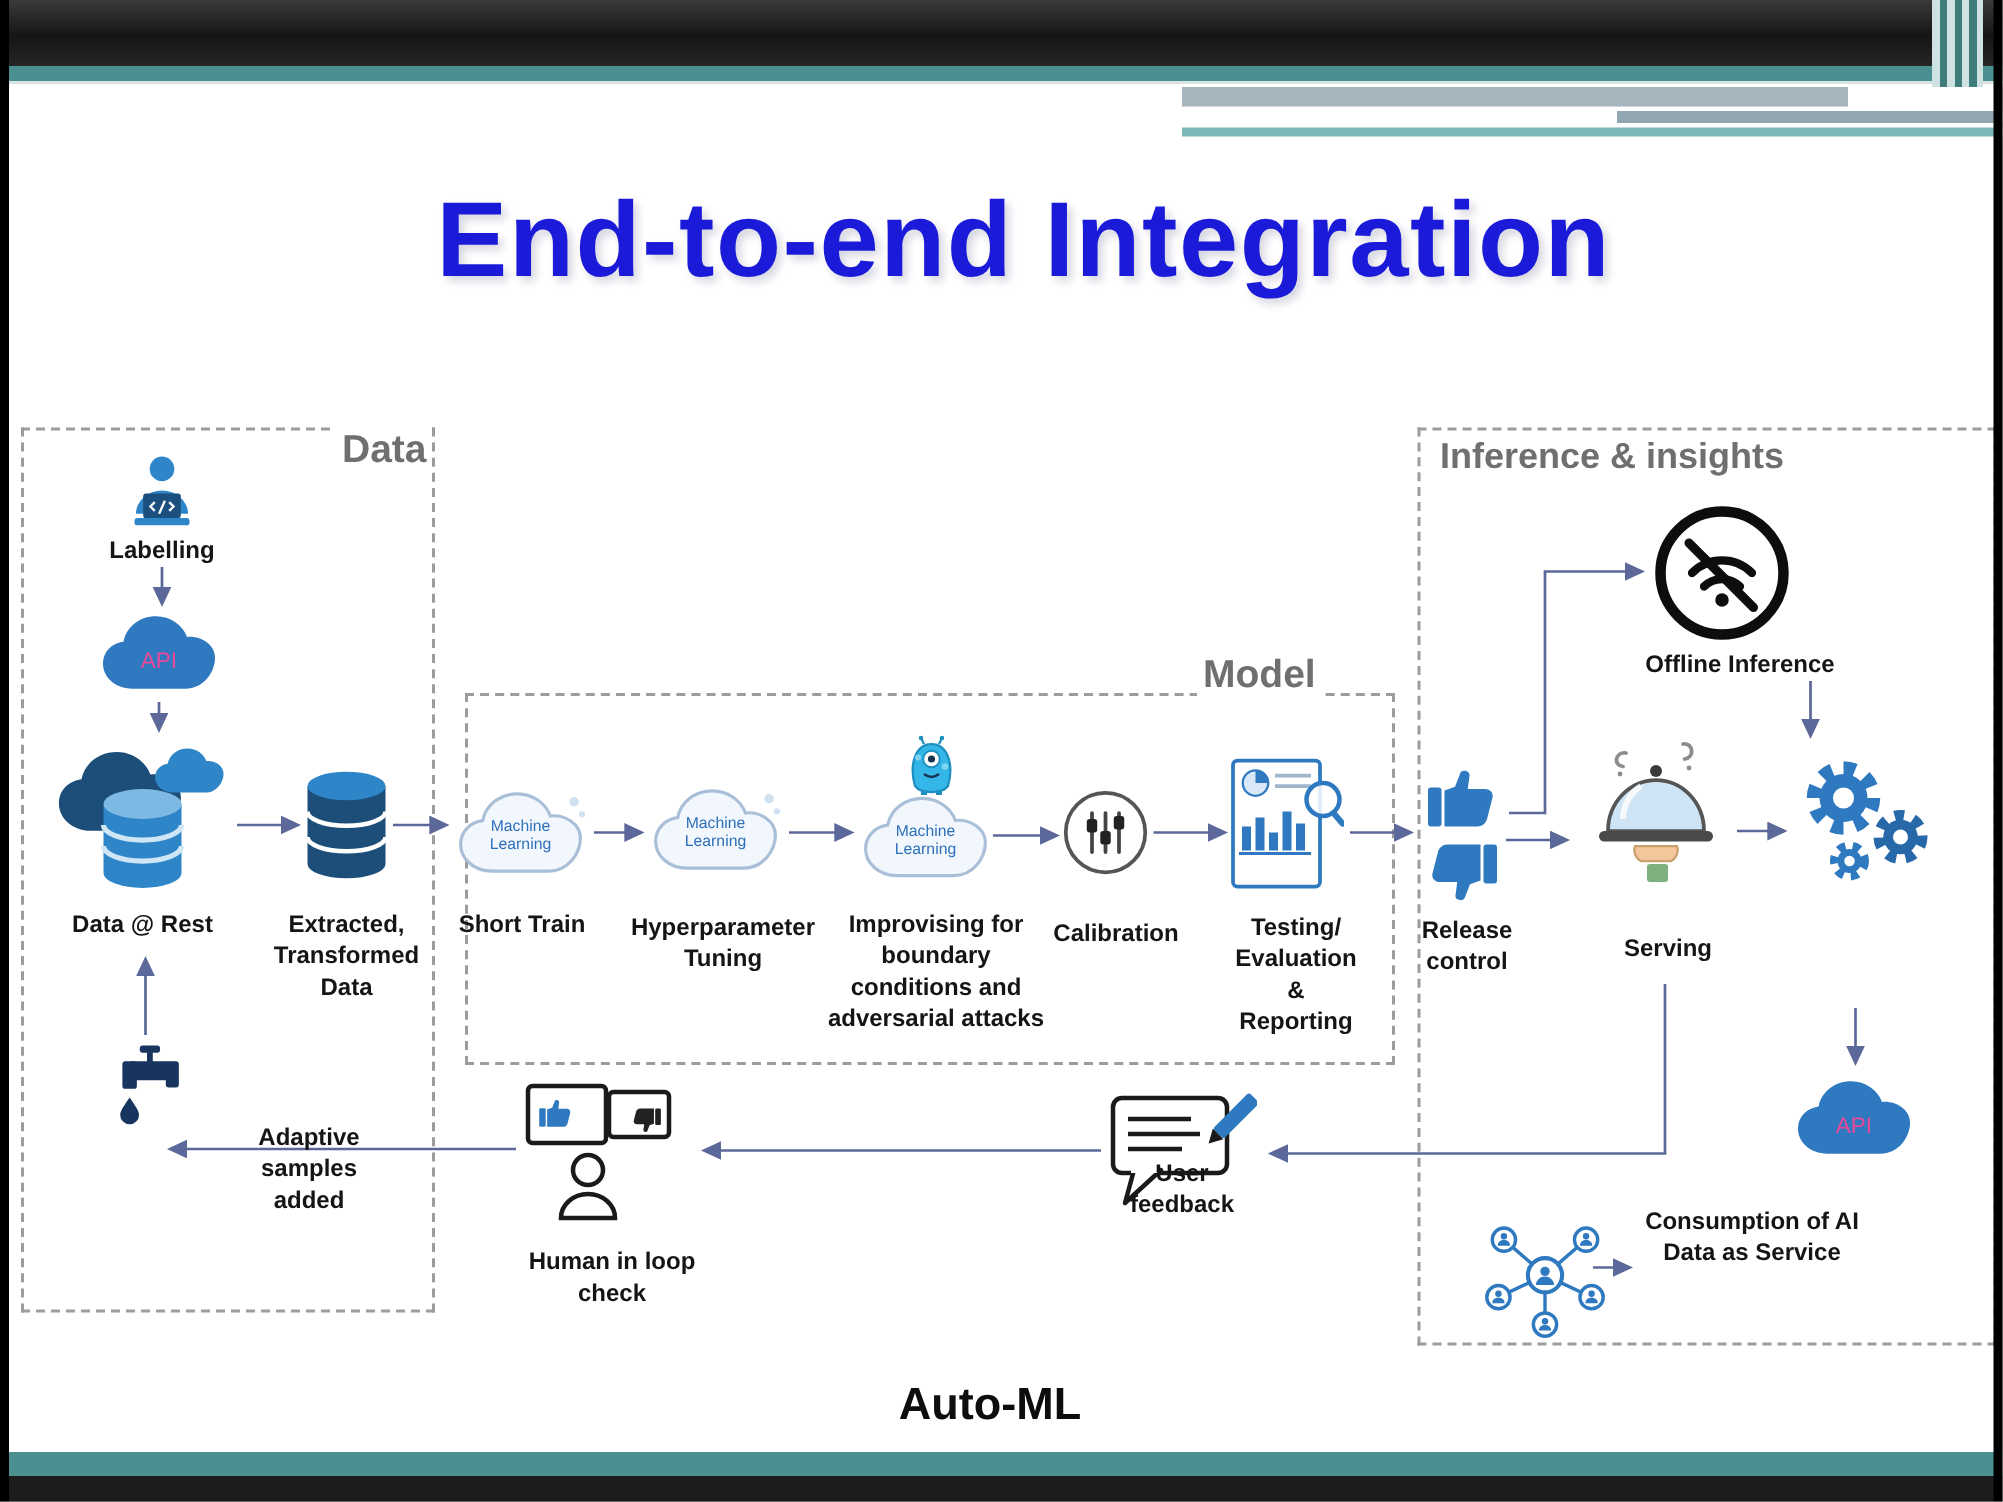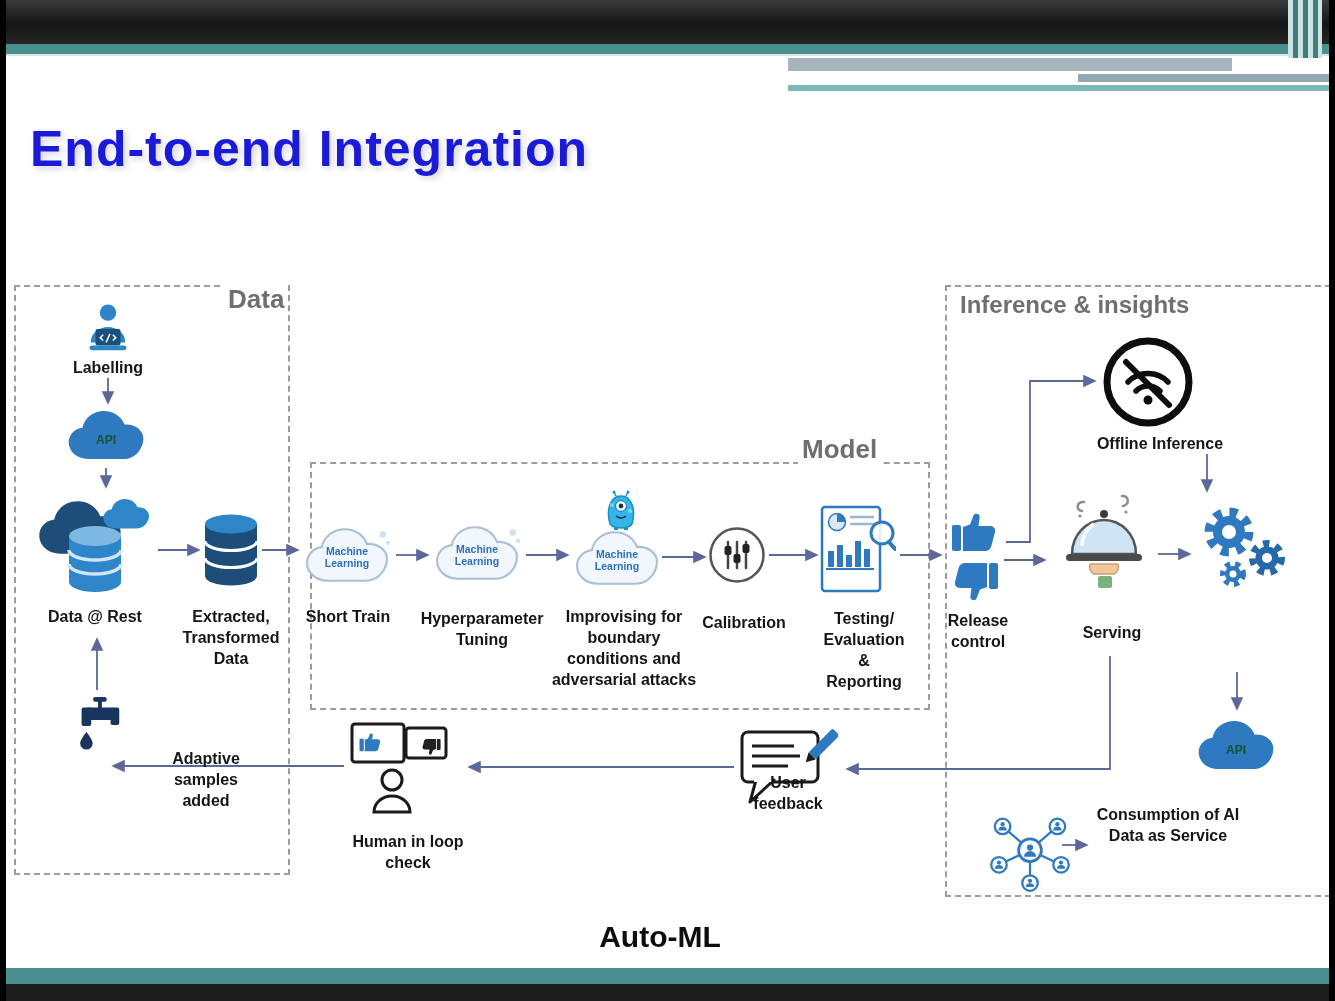--- a/index.html
+++ b/index.html
@@ -15,42 +15,42 @@
   .top-teal{position:absolute;left:0;top:44px;width:1335px;height:12px;background:#4a9090;
     border-bottom:2px solid #d8e4e4;z-index:5}
   .corner-stripes{position:absolute;left:1288px;top:0;width:34px;height:58px;z-index:7;
     background:repeating-linear-gradient(90deg,#cfe2e2 0 5px,#3f7d7d 5px 10px)}
   .acc1{position:absolute;left:788px;top:58px;width:444px;height:13px;background:#a6b4bd;z-index:4}
   .acc2{position:absolute;left:1078px;top:74px;width:257px;height:8px;background:#93a7b2;z-index:4}
   .acc3{position:absolute;left:788px;top:85px;width:547px;height:6px;background:#7cb8b8;z-index:4}
   .bottom-teal{position:absolute;left:0;top:968px;width:1335px;height:16px;background:#4a9090;z-index:5}
   .bottom-dark{position:absolute;left:0;top:984px;width:1335px;height:17px;background:#1c1c1c;z-index:5}
 
-  .title{position:absolute;left:0;top:120px;width:100%;padding-left:30px;
-    font-size:50px;font-weight:800;color:#1a1ad8;letter-spacing:1px;
+  .title{position:absolute;left:0;top:120px;width:100%;text-align:center;padding-left:30px;
+    font-size:71px;font-weight:800;color:#1a1ad8;letter-spacing:1px;
     text-shadow:3px 3px 6px rgba(20,20,90,.18);z-index:3}
   .footer{position:absolute;left:0;top:920px;width:1320px;text-align:center;
     font-size:30px;font-weight:800;color:#0d0d0d;z-index:3}
 
   .gbox{position:absolute;border:2px dashed #9c9c9c;z-index:1}
   .glabel{position:absolute;color:#6f6f6f;font-weight:600;z-index:2;background:#fff;padding:0 4px}
   .glabel.data{left:224px;top:284px;font-size:26px}
   .glabel.model{left:798px;top:434px;font-size:26px}
   .glabel.inference{left:956px;top:291px;font-size:24px}
 
   .lbl{position:absolute;font-size:16px;font-weight:700;color:#151515;text-align:center;
     line-height:1.32;white-space:pre-line;z-index:3}
   .icon{position:absolute;z-index:3}
 
   .cloud-node{position:absolute;z-index:3}
   .cloud-node svg{position:absolute;left:0;top:0}
   .cloud-node .overlay{position:absolute;left:0;top:0;width:100%;height:100%;
     display:flex;align-items:center;justify-content:center;text-align:center;z-index:2}
-  .ml-text{font-size:10.5px;font-weight:700;color:#2c6fba;line-height:1.1;white-space:pre-line;padding-top:6px}
-  .api-text{font-size:12px;font-weight:700;color:#14532d;padding-top:10px}
+  .ml-text{font-size:10.5px;font-weight:400;color:#2c6fba;line-height:1.1;white-space:pre-line;padding-top:6px}
+  .api-text{font-size:15px;font-weight:400;color:#ec4899;padding-top:10px}
 
   .arrows{position:absolute;left:0;top:0;z-index:2;pointer-events:none}
 </style>
 </head>
 <body>
 
 <div class="slide">
 
   <svg width="0" height="0" style="position:absolute">
     <defs>

